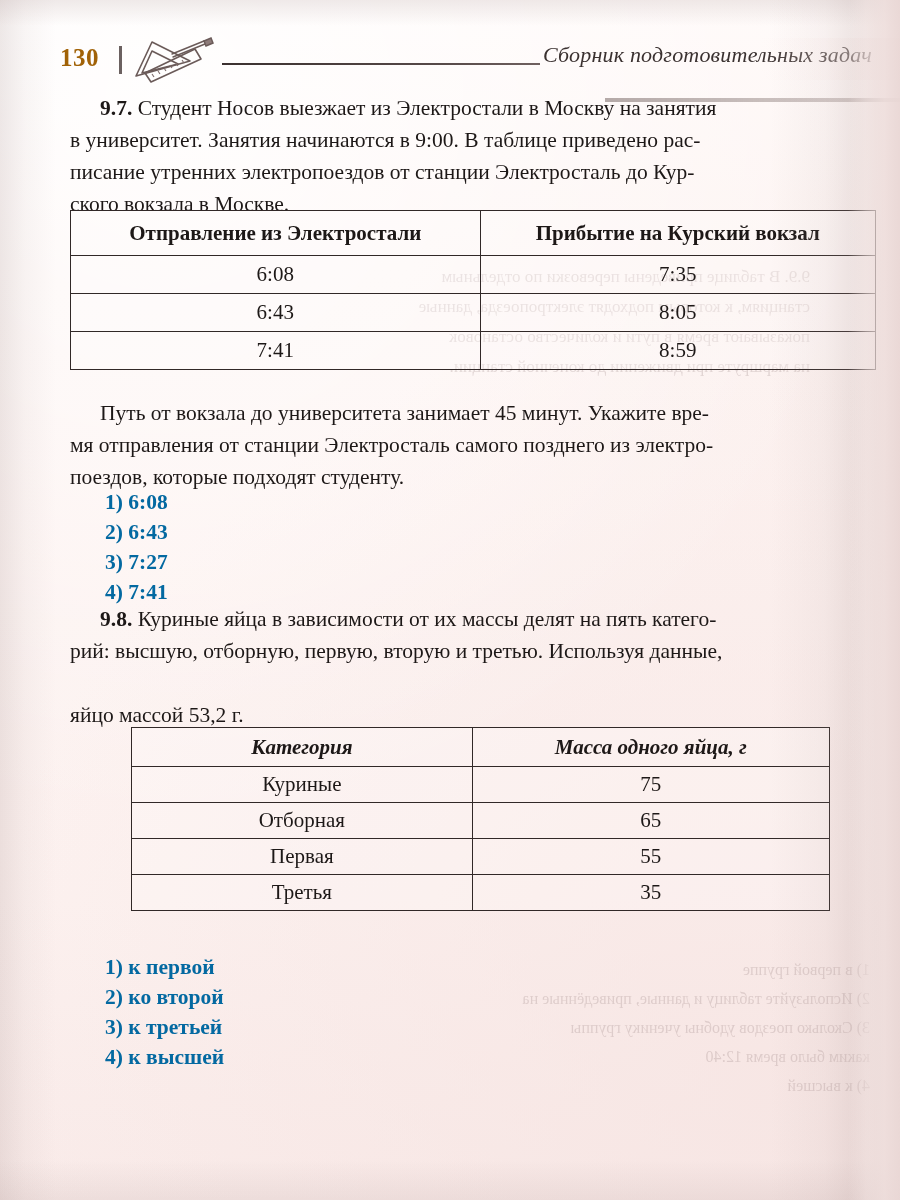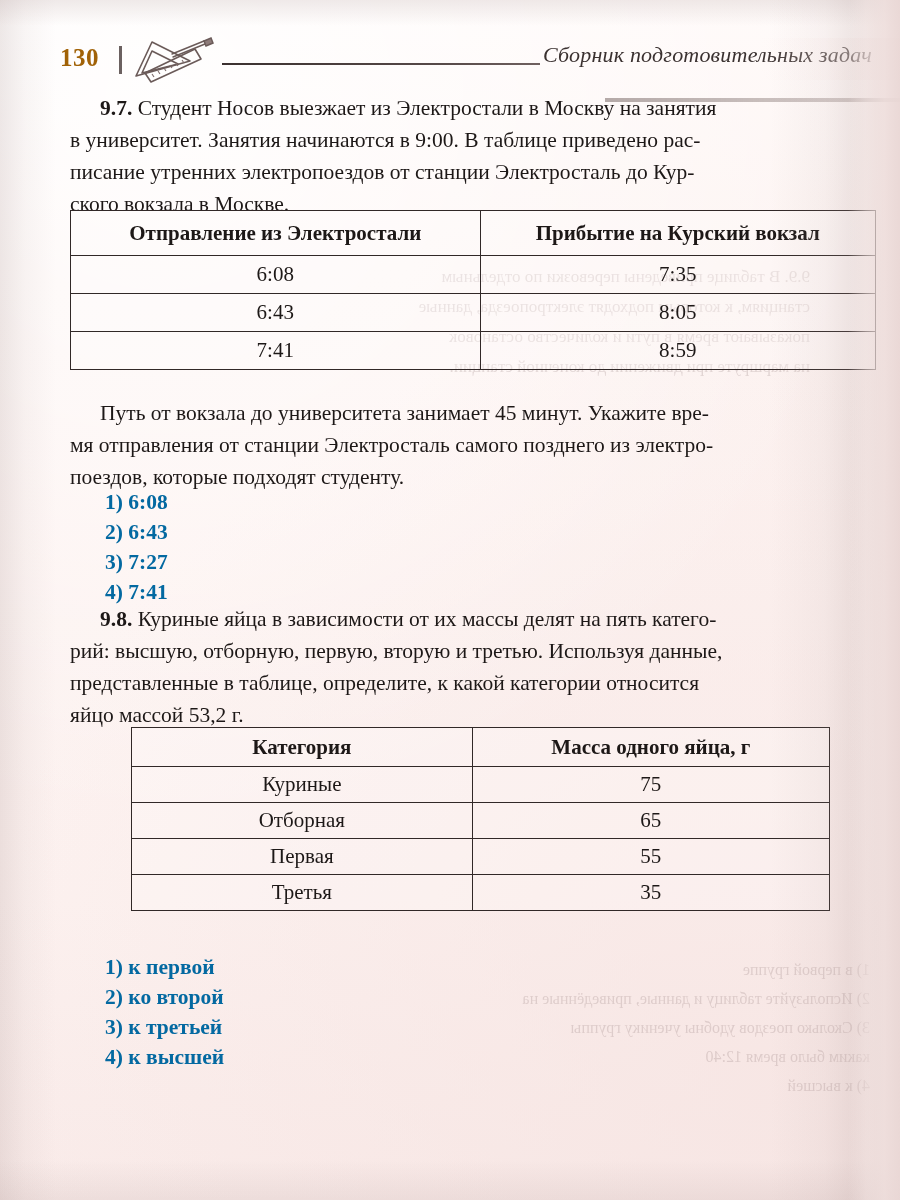--- a/index.html
+++ b/index.html
@@ -197,21 +197,21 @@
     font-size: 21px;
   }
 
   #schedule-table { left: 70px; top: 210px; width: 806px; }
   #schedule-table thead th { height: 44px; }
   #schedule-table tbody td { height: 37px; }
   #schedule-table .col-a { width: 410px; }
   #schedule-table .col-b { width: 396px; }
 
   #egg-table { left: 131px; top: 727px; width: 699px; }
-  #egg-table thead th { height: 38px; }
+  #egg-table thead th { height: 38px; font-style: italic; }
   #egg-table tbody td { height: 35px; }
   #egg-table .col-a { width: 341px; }
   #egg-table .col-b { width: 358px; }
 
   
   .curl-blur {
     position: absolute;
     top: 0; right: 0; bottom: 0;
     width: 52px;
     background: linear-gradient(to right,
@@ -313,21 +313,21 @@
     <div>1) 6:08</div>
     <div>2) 6:43</div>
     <div>3) 7:27</div>
     <div>4) 7:41</div>
   </div>
 
   <div class="body-text" style="top:603px;">
     <span class="indent"></span><span class="num">9.8.</span>
     <span>Куриные яйца в зависимости от их массы делят на пять катего-</span><br>
     <span>рий: высшую, отборную, первую, вторую и третью. Используя данные,</span><br>
-    <span>представленные в таблице, определите, к какой категории относится</span><br>
+    <br>
     <span>яйцо массой 53,2 г.</span>
   </div>
 
   <table class="tbl" id="egg-table">
     <thead>
       <tr>
         <th class="col-a">Категория</th>
         <th class="col-b">Масса одного яйца, г</th>
       </tr>
     </thead>

